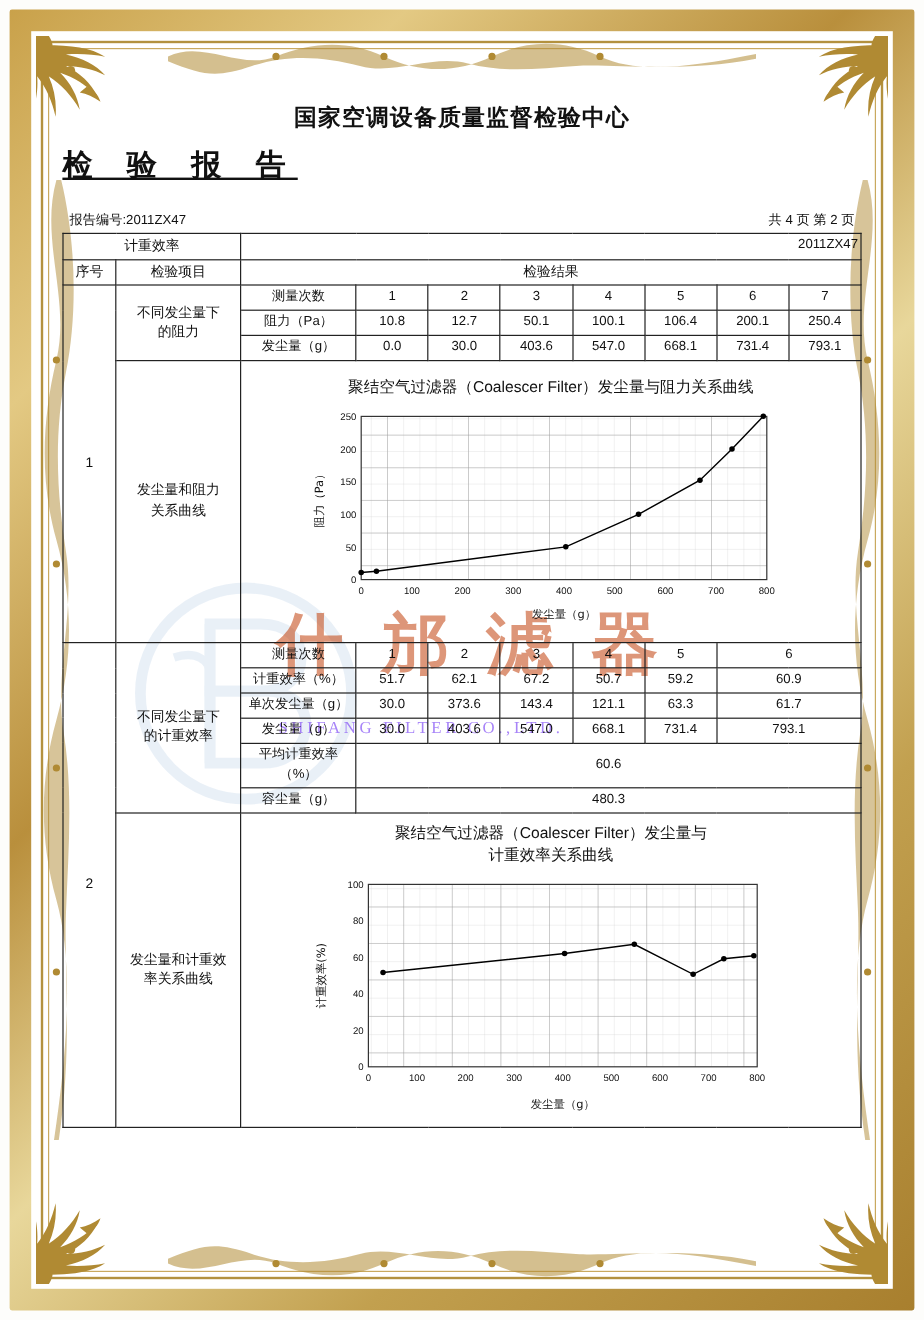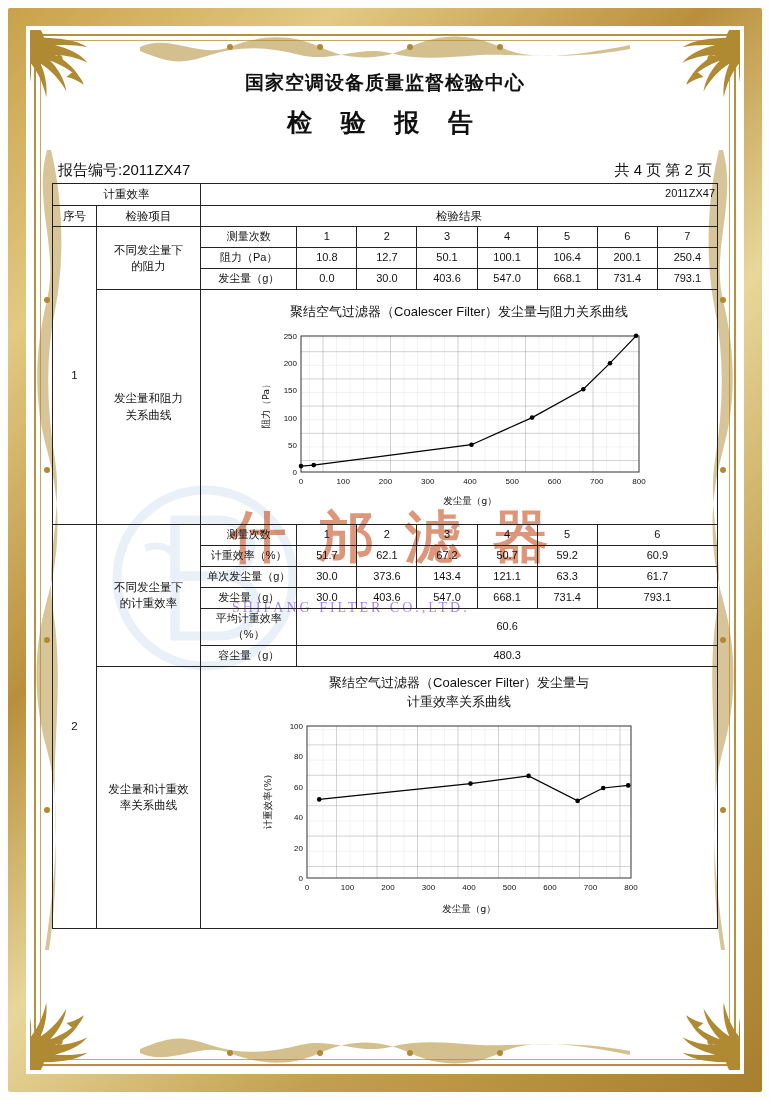--- a/index.html
+++ b/index.html
@@ -65,36 +65,37 @@
     white-space:nowrap;
   }
   .wm-sub{
     position:absolute;left:232px;top:130px;
     font-size:14px;letter-spacing:3px;color:#8b5cf6;opacity:.75;
     white-space:nowrap;font-family:Liberation Serif, serif;
   }
 
   
   .content{
-    position:absolute;left:52px;top:70px;width:666px;
+    position:absolute;left:52px;top:85px;width:666px;
     z-index:5;
   }
   .org-title{
     text-align:center;font-size:19px;font-weight:bold;color:#111;
     letter-spacing:1px;
     font-family:"DejaVu Sans","Liberation Sans",sans-serif;
   }
   .doc-title{
-    text-align:center;font-size:25px;font-weight:bold;color:#111;
+    font-size:25px;font-weight:bold;color:#111;
     letter-spacing:10px;margin-top:10px;
     font-family:"DejaVu Sans","Liberation Sans",sans-serif;
+    text-decoration:underline;
   }
   .meta-row{
     display:flex;justify-content:space-between;align-items:flex-end;
-    margin-top:22px;font-size:15px;color:#111;
+    margin-top:22px;font-size:11px;color:#111;
     padding:0 6px 3px 6px;
   }
   
   table.main{
     width:100%;border-collapse:collapse;
     font-size:11px;color:#111;
     table-layout:fixed;
   }
   table.main td{
     border:1px solid #222;

